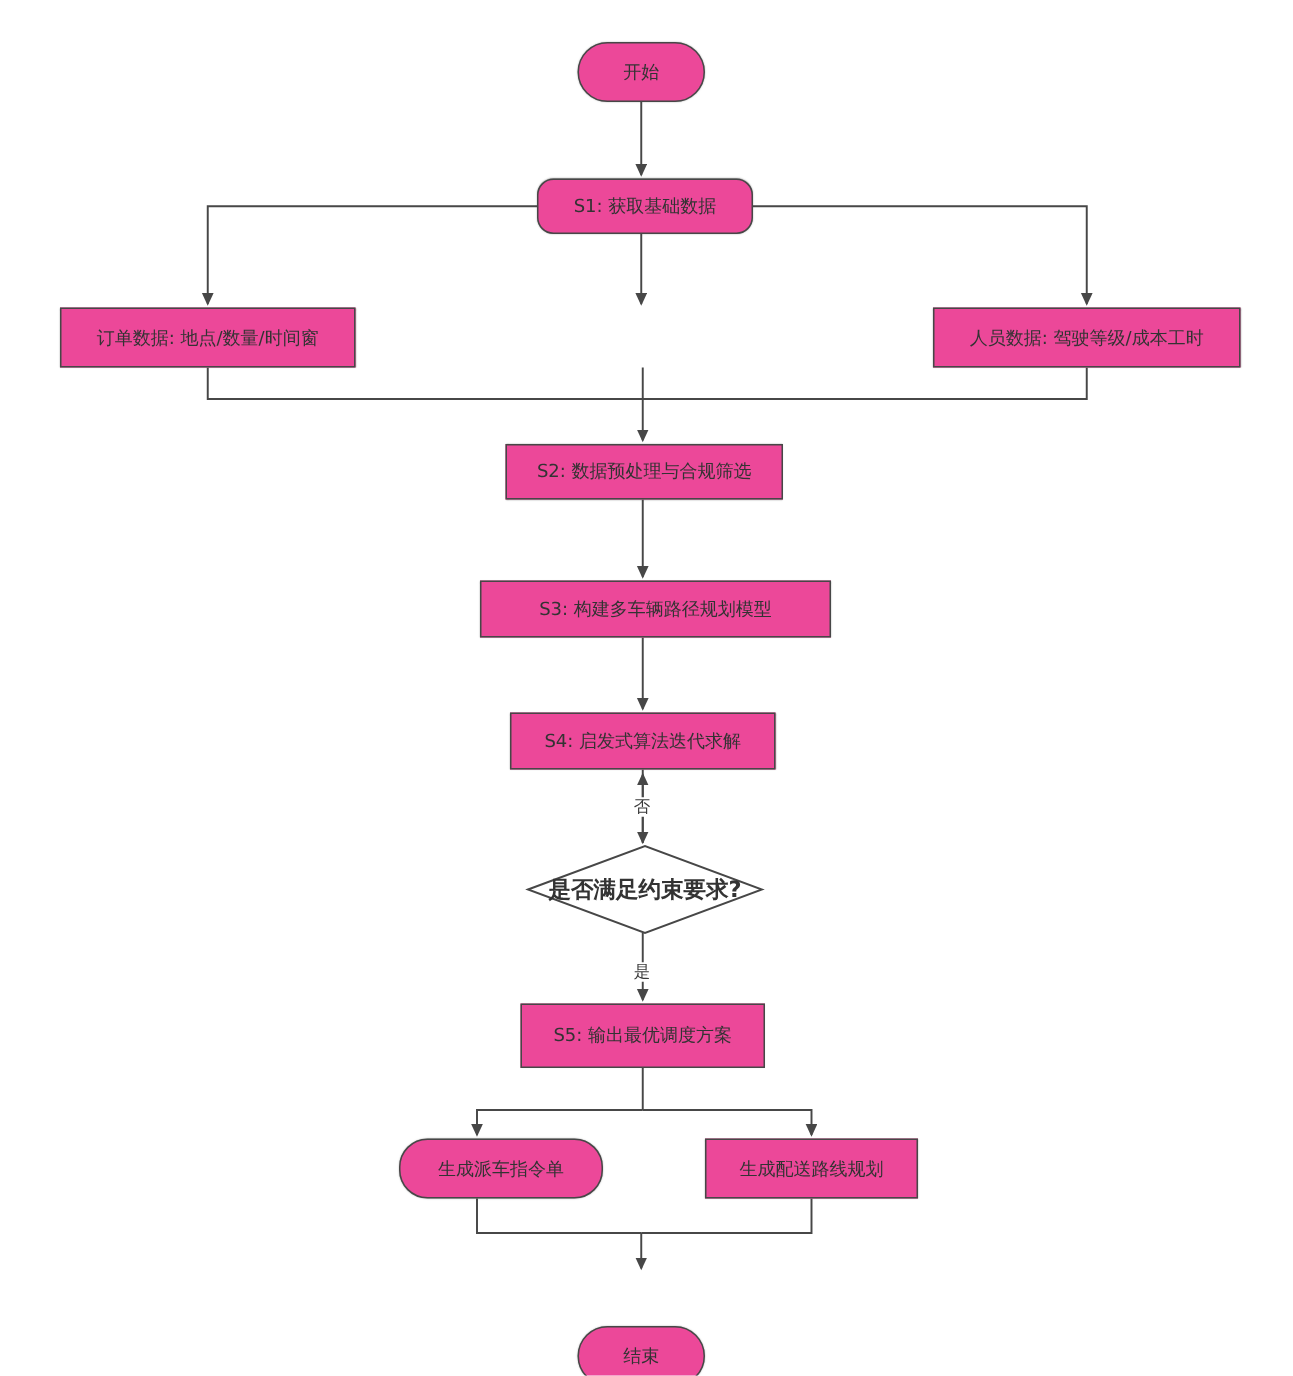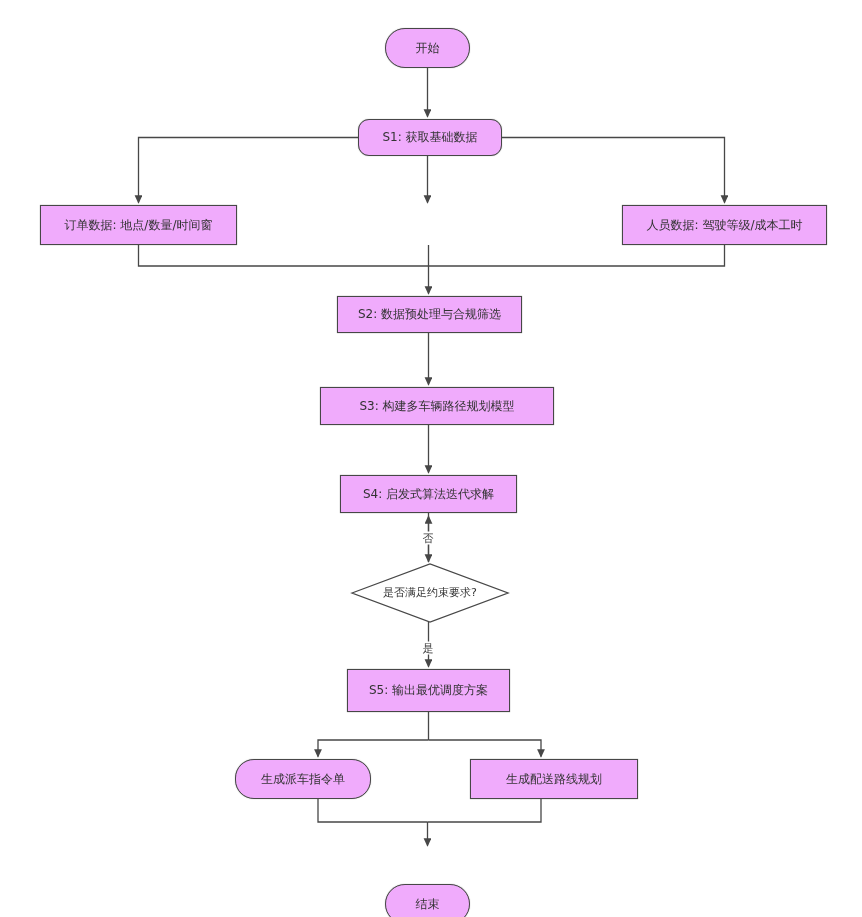--- a/index.html
+++ b/index.html
@@ -13,41 +13,42 @@
     background:#ffffff;
     overflow:hidden;
   }
   #edges{
     position:absolute;left:0;top:0;width:862px;height:917px;
   }
   .node{
     position:absolute;
     box-sizing:border-box;
     border:1.4px solid #474747;
-    background:#f0abfc;
+    background:#ec4899;
     color:#333333;
     font-size:12px;
     line-height:1.2;
     display:flex;
     align-items:center;
     justify-content:center;
     text-align:center;
     padding:2px 6px;
     box-shadow:0 0 1px rgba(60,60,60,.55);
   }
   .terminal{
     border-radius:20px;
   }
   .diamond-label{
     position:absolute;
     border:none;
     background:transparent;
     box-shadow:none;
-    font-size:11px;
+    font-size:15px;
     padding:0;
+    font-weight:bold;
   }
   .edge-label{
     position:absolute;
     background:#ffffff;
     color:#3a3a3a;
     font-size:11px;
     line-height:1;
     padding:1px 2px;
     transform:translate(-50%,-50%);
   }
@@ -131,25 +132,25 @@
   </div>
 
   <div class="node diamond-label" style="left:360px;top:582px;width:140px;height:22px;">
     <span>是否满足约束要求?</span>
   </div>
 
   <div class="node" style="left:347px;top:669px;width:163px;height:43px;">
     <span>S5: 输出最优调度方案</span>
   </div>
 
-  <div class="node" style="left:235px;top:759px;width:136px;height:40px;border-radius:19px;">
+  <div class="node" style="left:266px;top:759px;width:136px;height:40px;border-radius:19px;">
     <span>生成派车指令单</span>
   </div>
 
-  <div class="node" style="left:470px;top:759px;width:168px;height:40px;">
+  <div class="node" style="left:470px;top:759px;width:142px;height:40px;">
     <span>生成配送路线规划</span>
   </div>
 
   <div class="node terminal" style="left:385px;top:848px;width:85px;height:40px;margin-top:36px;">
     <span>结束</span>
   </div>
 
   <div class="edge-label" style="left:428px;top:538px;">否</div>
   <div class="edge-label" style="left:428px;top:648px;">是</div>
 

